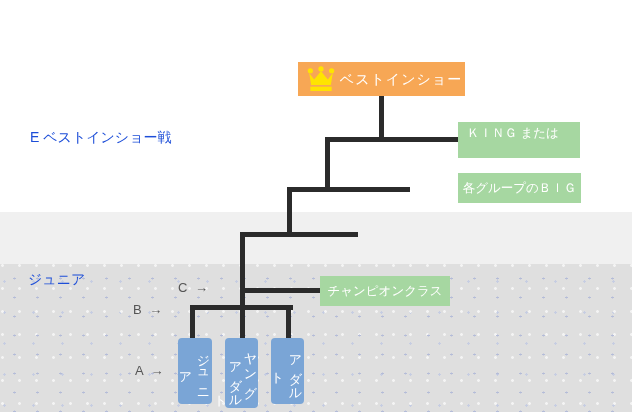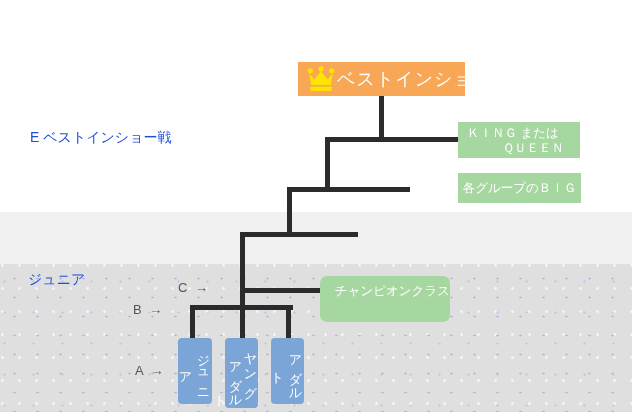--- a/index.html
+++ b/index.html
@@ -27,30 +27,30 @@
     position:absolute; color:#555555; font-size:13px; line-height:15px;
     letter-spacing:2px; white-space:nowrap;
   }
   .line { position:absolute; background:#2b2b2b; }
   .node {
     position:absolute; color:#ffffff; box-sizing:border-box;
     white-space:nowrap;
   }
   .node-bis {
     left:298px; top:62px; width:167px; height:34px; background:#f7a755;
-    display:flex; align-items:center; font-size:18px;
+    display:flex; align-items:center; font-size:14px;
   }
   .node-bis .crown { margin-left:7px; flex:0 0 auto; display:block; }
   .node-bis .bis-text { flex:1 1 auto; text-align:center; line-height:14px; letter-spacing:1px; }
   .node-green { background:#a6d7a1; font-size:12.5px; }
   .node-king { left:458px; top:122px; width:122px; height:36px; padding:4px 16px 0 9px; line-height:15px; }
   .node-king .l2 { display:block; text-align:right; }
   .node-big  { left:410px; top:173px; width:123px; height:30px; line-height:30px; text-align:center;margin-left:48px; }
   .node-bob  { left:358px; top:219px; width:120px; height:31px; line-height:31px; text-align:center; }
-  .node-champ{ left:320px; top:276px; width:130px; height:46px; line-height:30px; text-align:right;border-radius:7px; }
+  .node-champ{ left:320px; top:276px; width:130px; height:30px; line-height:30px; text-align:center; }
   .class-box {
     position:absolute; top:338px; background:#7aa5d6; border-radius:4px;
     color:#ffffff; font-size:13px; writing-mode:vertical-rl;
     padding:5px 0; box-sizing:border-box; letter-spacing:2px;
   }
   .class-box .vcol { display:block; }
   .vcol-center { text-align:center; }
   .vcol-top { text-align:left; }
   .vcol-bottom { text-align:right; }
   .cb-junior { left:178px; width:34px; height:66px; }
@@ -89,21 +89,20 @@
       <path d="M3 6 L7.2 11.5 L13 4.5 L18.8 11.5 L23 6 L21.3 16 L4.7 16 Z" fill="#ffe400"></path>
       <rect x="4" y="17.5" width="18" height="3.6" fill="#ffe400"></rect>
     </svg>
     <span class="bis-text">
       <span>ベストインショー</span><br>
     </span>
   </div>
 
   <div class="node node-green node-king">
     <span class="l1">ＫＩＮＧ または</span>
-    <span class="l2">ＱＵＥＥＮ</span>
   </div>
   <div class="node node-green node-big">各グループのＢＩＧ</div>
   <div class="node node-green node-champ">チャンピオンクラス</div>
 
   <div class="marker" style="left:178px; top:280px;">C →</div>
   <div class="marker" style="left:133px; top:302px;">B →</div>
   <div class="marker" style="left:135px; top:363px;">A →</div>
 
   <div class="class-box cb-junior">
     <span class="vcol vcol-center">ジュニア</span>

